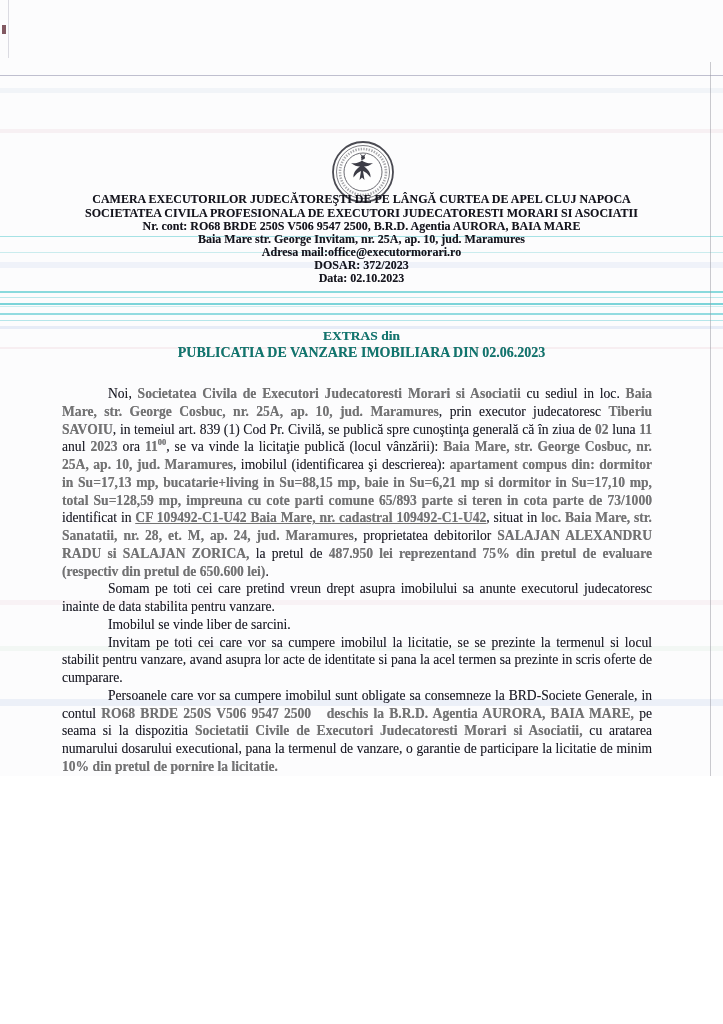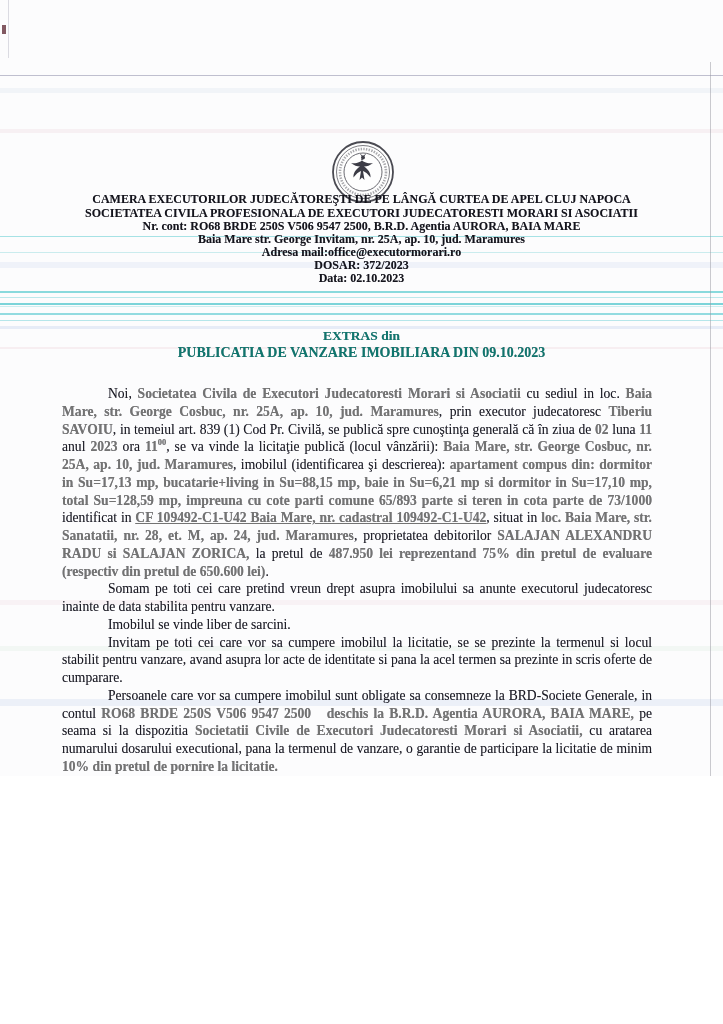--- a/index.html
+++ b/index.html
@@ -78,21 +78,21 @@
     <div class="h-lg">SOCIETATEA CIVILA PROFESIONALA DE EXECUTORI JUDECATORESTI MORARI SI ASOCIATII</div>
     <div class="h-sm">Nr. cont: RO68 BRDE 250S V506 9547 2500, B.R.D. Agentia AURORA, BAIA MARE</div>
     <div class="h-sm">Baia Mare str. George Invitam, nr. 25A, ap. 10, jud. Maramures</div>
     <div class="h-sm">Adresa mail:office@executormorari.ro</div>
     <div class="h-sm">DOSAR: 372/2023</div>
     <div class="h-sm">Data: 02.10.2023</div>
   </div>
 
   <div class="ttl">
     <div class="t1">EXTRAS din</div>
-    <div class="t2">PUBLICATIA DE VANZARE IMOBILIARA DIN 09.10.2023</div>
+    <div class="t2">PUBLICATIA DE VANZARE IMOBILIARA DIN 02.06.2023</div>
   </div>
 
   <div class="bodytext">
     <p class="para"><span>Noi, </span><span class="b">Societatea Civila de Executori Judecatoresti Morari si Asociatii</span><span> cu sediul in loc. </span><span class="b">Baia Mare, str. George Cosbuc, nr. 25A, ap. 10, jud. Maramures</span><span>, prin executor judecatoresc </span><span class="b">Tiberiu SAVOIU</span><span>, in temeiul art. 839 (1) Cod Pr. Civilă, se publică spre cunoştinţa generală că în ziua de </span><span class="b">02</span><span> luna </span><span class="b">11</span><span> anul </span><span class="b">2023</span><span> ora </span><span class="b">11</span><sup class="b">00</sup><span>, se va vinde la licitaţie publică (locul vânzării): </span><span class="b">Baia Mare, str. George Cosbuc, nr. 25A, ap. 10, jud. Maramures</span><span>, imobilul (identificarea şi descrierea): </span><span class="b">apartament compus din: dormitor in Su=17,13 mp, bucatarie+living in Su=88,15 mp, baie in Su=6,21 mp si dormitor in Su=17,10 mp, total Su=128,59 mp, impreuna cu cote parti comune 65/893 parte si teren in cota parte de 73/1000</span><span> identificat in </span><span class="b u">CF 109492-C1-U42 Baia Mare, nr. cadastral 109492-C1-U42</span><span>, situat in </span><span class="b">loc. Baia Mare, str. Sanatatii, nr. 28, et. M, ap. 24, jud. Maramures</span><span>, proprietatea debitorilor </span><span class="b">SALAJAN ALEXANDRU RADU si SALAJAN ZORICA,</span><span> la pretul de </span><span class="b">487.950 lei reprezentand 75% din pretul de evaluare (respectiv din pretul de 650.600 lei)</span><span>.</span></p>
     <p class="para"><span>Somam pe toti cei care pretind vreun drept asupra imobilului sa anunte executorul judecatoresc inainte de data stabilita pentru vanzare.</span></p>
     <p class="para"><span>Imobilul se vinde liber de sarcini.</span></p>
     <p class="para"><span>Invitam pe toti cei care vor sa cumpere imobilul la licitatie, se se prezinte la termenul si locul stabilit pentru vanzare, avand asupra lor acte de identitate si pana la acel termen sa prezinte in scris oferte de cumparare.</span></p>
     <p class="para"><span>Persoanele care vor sa cumpere imobilul sunt obligate sa consemneze la BRD-Societe Generale, in contul </span><span class="b">RO68 BRDE 250S V506 9547 2500</span><span>   </span><span class="b">deschis la B.R.D. Agentia AURORA, BAIA MARE,</span><span> pe seama si la dispozitia </span><span class="b">Societatii Civile de Executori Judecatoresti Morari si Asociatii,</span><span> cu aratarea numarului dosarului executional, pana la termenul de vanzare, o garantie de participare la licitatie de minim </span><span class="b">10% din pretul de pornire la licitatie.</span></p>
   </div>
 

